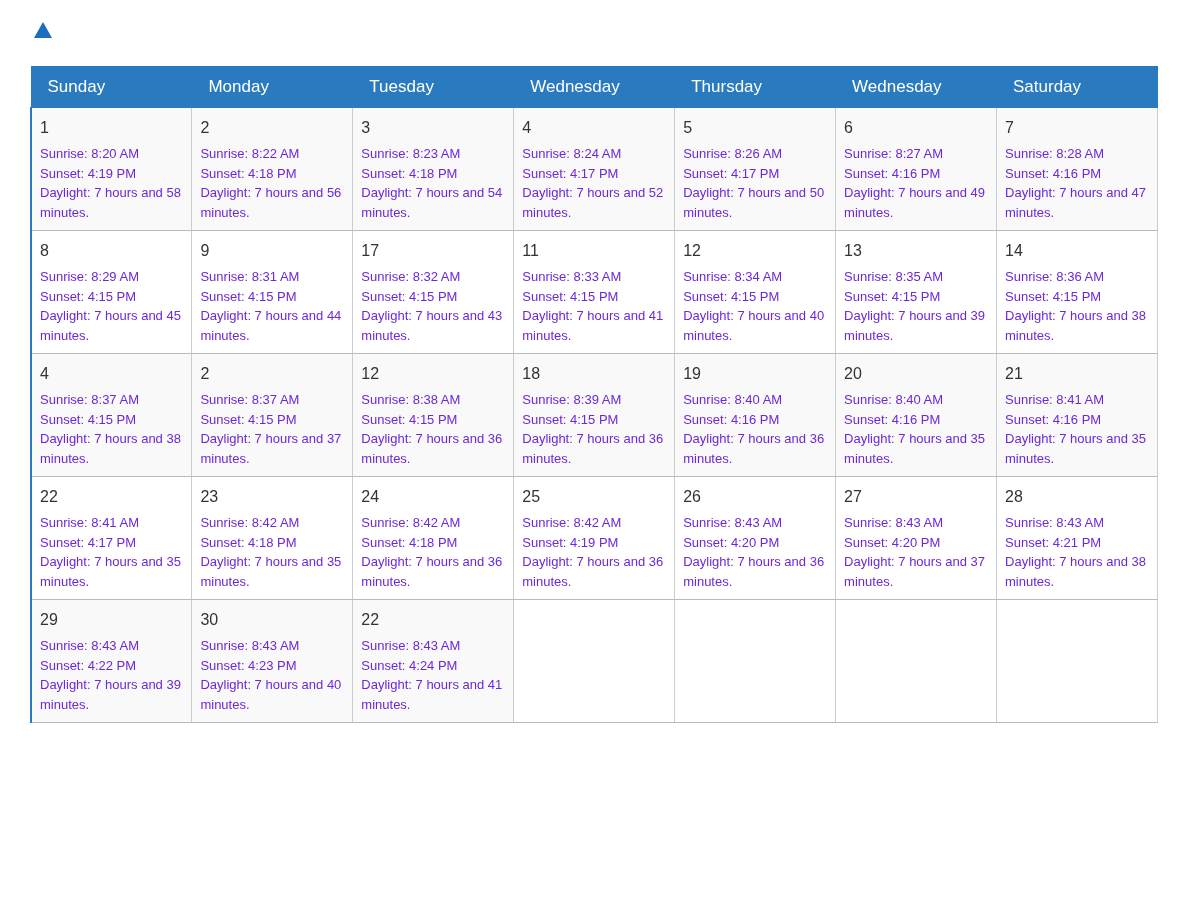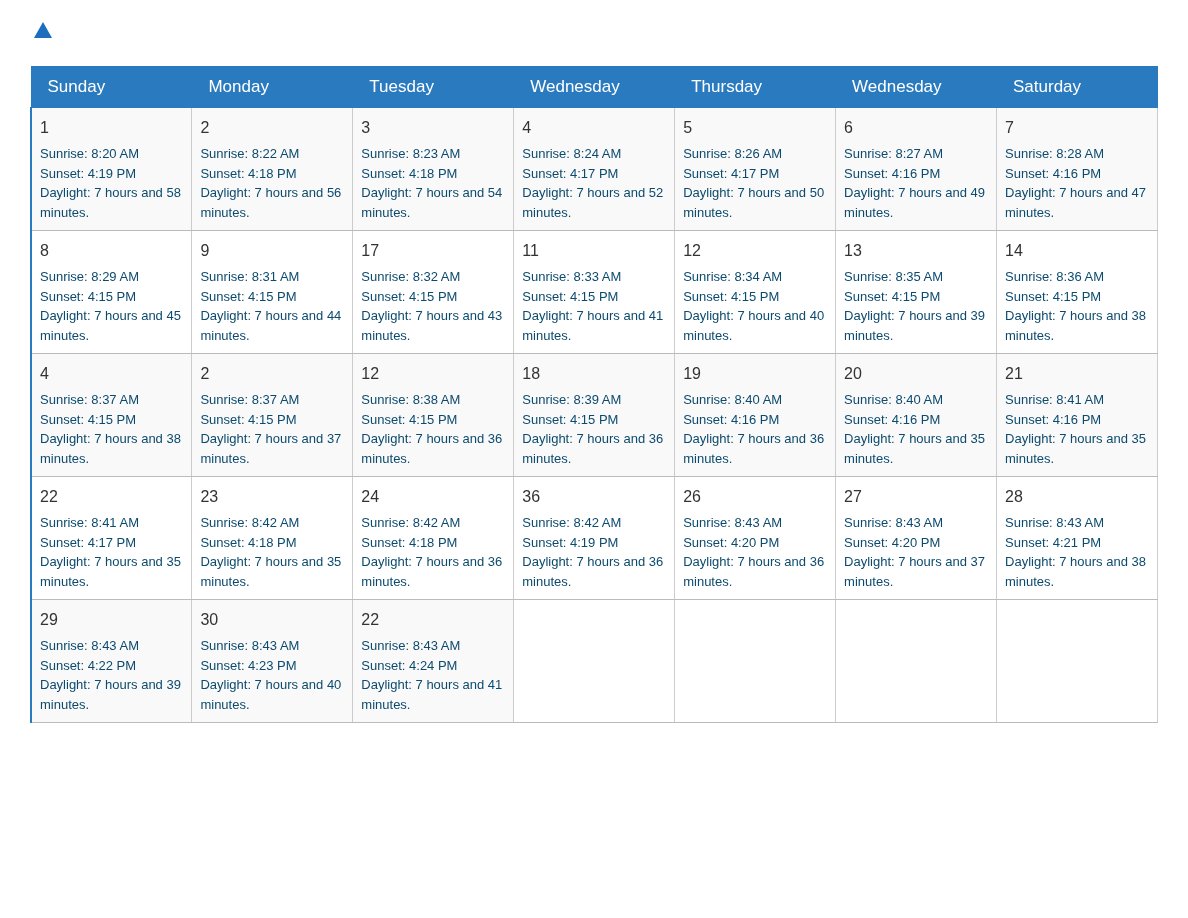--- a/index.html
+++ b/index.html
@@ -71,21 +71,21 @@
       min-height: 90px;
     }
     tbody tr td .day-num {
       font-size: 16px;
       font-weight: normal;
       display: block;
       margin-bottom: 4px;
     }
     tbody tr td .day-info {
       font-size: 13px;
-      color: #0c4a6e;
+      color: #6d28d9;
     }
     tbody tr:nth-child(odd) td {
       background-color: #f9f9f9;
     }
     tbody tr:nth-child(even) td {
       background-color: #fff;
     }
     tbody tr td:first-child {
       border-left: 2px solid #2a7abf;
     }
@@ -229,21 +229,21 @@
         </td>
         <td>
           <span class="day-num">23</span>
           <div class="day-info">Sunrise: 8:42 AM<br>Sunset: 4:18 PM<br>Daylight: 7 hours and 35 minutes.</div>
         </td>
         <td>
           <span class="day-num">24</span>
           <div class="day-info">Sunrise: 8:42 AM<br>Sunset: 4:18 PM<br>Daylight: 7 hours and 36 minutes.</div>
         </td>
         <td>
-          <span class="day-num">36</span>
+          <span class="day-num">25</span>
           <div class="day-info">Sunrise: 8:42 AM<br>Sunset: 4:19 PM<br>Daylight: 7 hours and 36 minutes.</div>
         </td>
         <td>
           <span class="day-num">26</span>
           <div class="day-info">Sunrise: 8:43 AM<br>Sunset: 4:20 PM<br>Daylight: 7 hours and 36 minutes.</div>
         </td>
         <td>
           <span class="day-num">27</span>
           <div class="day-info">Sunrise: 8:43 AM<br>Sunset: 4:20 PM<br>Daylight: 7 hours and 37 minutes.</div>
         </td>

